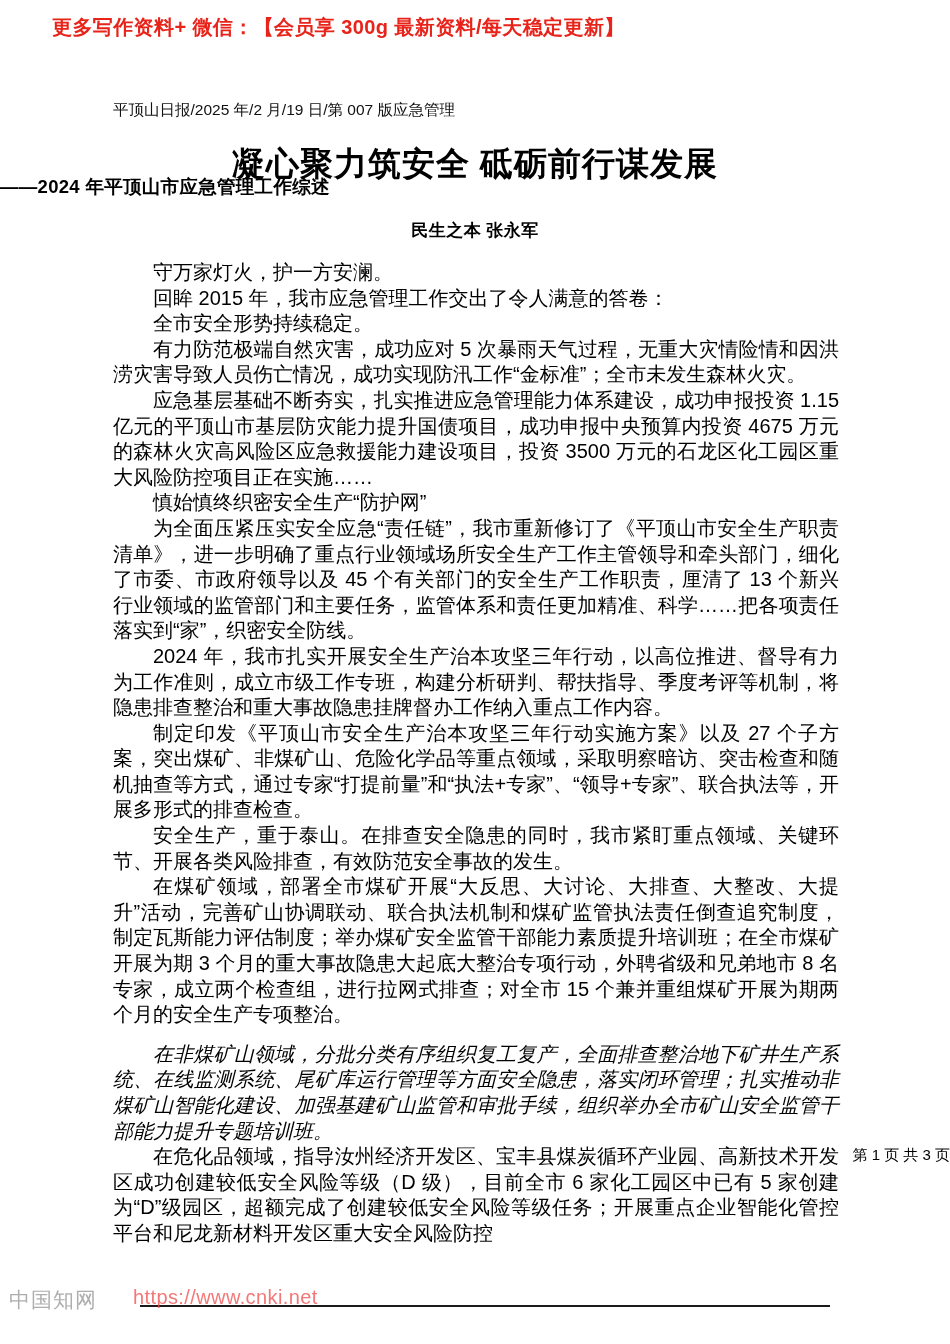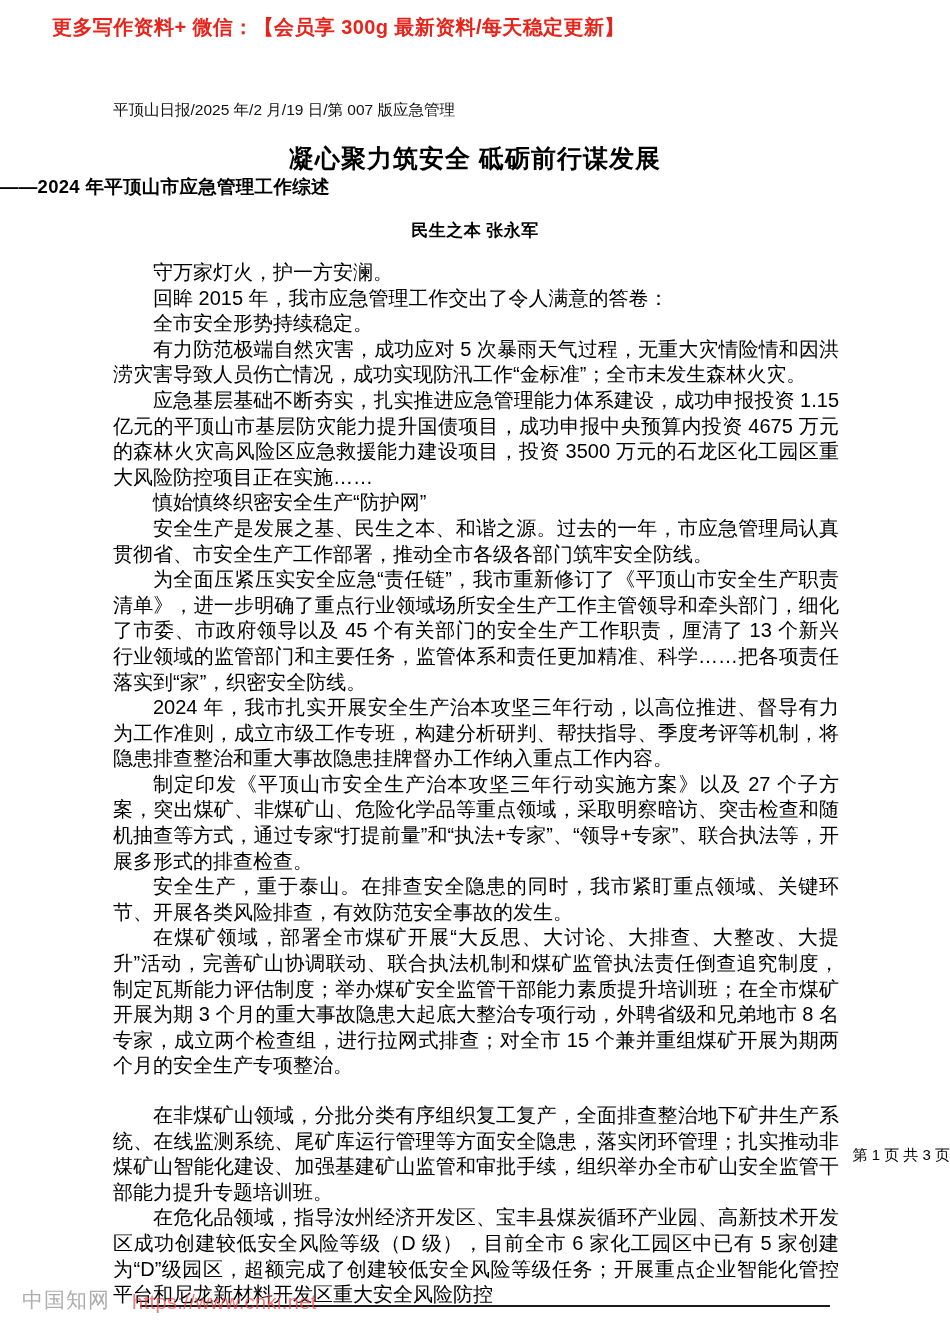--- a/index.html
+++ b/index.html
@@ -47,21 +47,21 @@
     line-height: 23px;
     color: #111;
   }
 
   .doc-title {
     position: absolute;
     top: 82px;
     left: 0;
     width: 950px;
     text-align: center;
-    font-size: 25px;
+    font-size: 33px;
     font-weight: bold;
     letter-spacing: 1px;
   }
   .doc-subtitle {
     position: absolute;
     top: 114px;
     left: 0;
     width: 950px;
     text-align: left;
     font-size: 18.5px;
@@ -88,21 +88,22 @@
     font-size: 20px;
     line-height: 25.6px;
     text-align: justify;
     text-justify: inter-ideograph;
   }
   .body-text p {
     margin: 0;
     text-indent: 2em;
   }
   .body-text p.spacer-before {
-    margin-top: 24px;
+    margin-top: 14px;
+    font-style: italic;
   }
 
   
   .page-footer {
     position: absolute;
     top: 1086px;
     left: 0;
     width: 950px;
     text-align: right;
     font-size: 15px;
@@ -118,24 +119,24 @@
     left: 140px;
     width: 690px;
     height: 2px;
     background: #1a1a1a;
   }
 
   
   .watermark {
     position: absolute;
     top: 1286px;
-    left: 22px;
+    left: 9px;
     display: flex;
-    align-items: flex-end;
-    gap: 22px;
+    align-items: flex-start;
+    gap: 36px;
     opacity: 0.72;
   }
   .watermark .wm-name {
     font-size: 21px;
     color: #8e8e8e;
     letter-spacing: 1px;
   }
   .watermark .wm-url {
     font-size: 20px;
     color: #ef4444;
@@ -157,21 +158,20 @@
 
   <div class="byline">民生之本  张永军</div>
 
   <div class="body-text" id="body-text">
       <p>守万家灯火，护一方安澜。</p>
       <p>回眸 2015 年，我市应急管理工作交出了令人满意的答卷：</p>
       <p>全市安全形势持续稳定。</p>
       <p>有力防范极端自然灾害，成功应对 5 次暴雨天气过程，无重大灾情险情和因洪涝灾害导致人员伤亡情况，成功实现防汛工作“金标准”；全市未发生森林火灾。</p>
       <p>应急基层基础不断夯实，扎实推进应急管理能力体系建设，成功申报投资 1.15 亿元的平顶山市基层防灾能力提升国债项目，成功申报中央预算内投资 4675 万元的森林火灾高风险区应急救援能力建设项目，投资 3500 万元的石龙区化工园区重大风险防控项目正在实施……</p>
       <p>慎始慎终织密安全生产“防护网”</p>
-      <p>安全生产是发展之基、民生之本、和谐之源。过去的一年，市应急管理局认真贯彻省、市安全生产工作部署，推动全市各级各部门筑牢安全防线。</p>
       <p>为全面压紧压实安全应急“责任链”，我市重新修订了《平顶山市安全生产职责清单》，进一步明确了重点行业领域场所安全生产工作主管领导和牵头部门，细化了市委、市政府领导以及 45 个有关部门的安全生产工作职责，厘清了 13 个新兴行业领域的监管部门和主要任务，监管体系和责任更加精准、科学……把各项责任落实到“家”，织密安全防线。</p>
       <p>2024 年，我市扎实开展安全生产治本攻坚三年行动，以高位推进、督导有力为工作准则，成立市级工作专班，构建分析研判、帮扶指导、季度考评等机制，将隐患排查整治和重大事故隐患挂牌督办工作纳入重点工作内容。</p>
       <p>制定印发《平顶山市安全生产治本攻坚三年行动实施方案》以及 27 个子方案，突出煤矿、非煤矿山、危险化学品等重点领域，采取明察暗访、突击检查和随机抽查等方式，通过专家“打提前量”和“执法+专家”、“领导+专家”、联合执法等，开展多形式的排查检查。</p>
       <p>安全生产，重于泰山。在排查安全隐患的同时，我市紧盯重点领域、关键环节、开展各类风险排查，有效防范安全事故的发生。</p>
       <p>在煤矿领域，部署全市煤矿开展“大反思、大讨论、大排查、大整改、大提升”活动，完善矿山协调联动、联合执法机制和煤矿监管执法责任倒查追究制度，制定瓦斯能力评估制度；举办煤矿安全监管干部能力素质提升培训班；在全市煤矿开展为期 3 个月的重大事故隐患大起底大整治专项行动，外聘省级和兄弟地市 8 名专家，成立两个检查组，进行拉网式排查；对全市 15 个兼并重组煤矿开展为期两个月的安全生产专项整治。</p>
       <p class="spacer-before">在非煤矿山领域，分批分类有序组织复工复产，全面排查整治地下矿井生产系统、在线监测系统、尾矿库运行管理等方面安全隐患，落实闭环管理；扎实推动非煤矿山智能化建设、加强基建矿山监管和审批手续，组织举办全市矿山安全监管干部能力提升专题培训班。</p>
       <p>在危化品领域，指导汝州经济开发区、宝丰县煤炭循环产业园、高新技术开发区成功创建较低安全风险等级（D 级），目前全市 6 家化工园区中已有 5 家创建为“D”级园区，超额完成了创建较低安全风险等级任务；开展重点企业智能化管控平台和尼龙新材料开发区重大安全风险防控</p>
     </div>
 
   <div class="page-footer">

